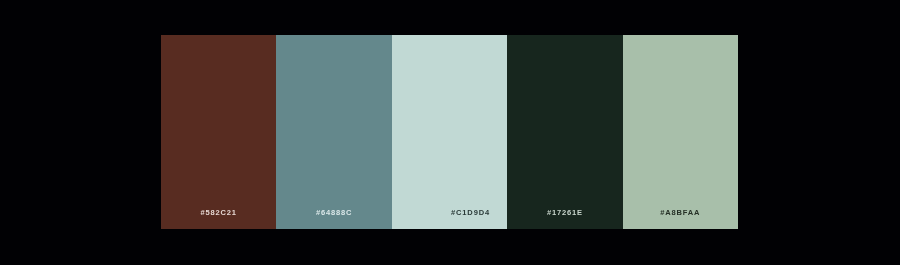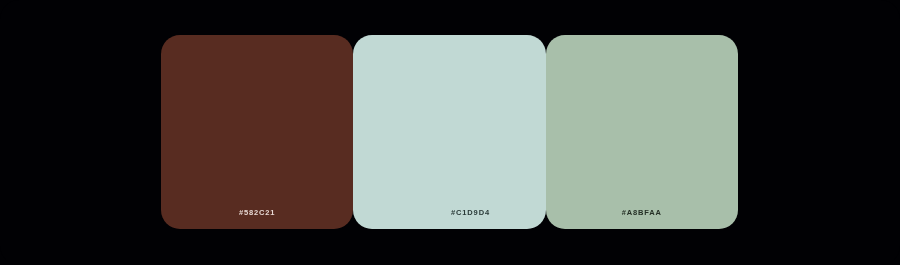--- a/index.html
+++ b/index.html
@@ -1,16 +1,16 @@
 <!DOCTYPE html>
 <html><head>
 <meta charset="utf-8">
 <title>Color Palette</title>
 <style>
-  * { margin: 0; padding: 0; box-sizing: border-box; border-radius: 19px; }
+  * { margin: 0; padding: 0; box-sizing: border-box; }
 
   html, body {
     width: 900px;
     height: 265px;
     overflow: hidden;
   }
 
   body {
     background: #010104;
     font-family: "Liberation Sans", sans-serif;
@@ -61,24 +61,30 @@
 <body style="background-color: rgb(1, 1, 4);">
 
 <div id="palette-canvas" style="background-color: rgb(1, 1, 4);">
 
   <div id="palette-strip">
 
     <div class="swatch" style="background-color: rgb(88, 44, 33);">
       <span class="swatch-label" style="color: rgb(232, 217, 212);">#582C21</span>
     </div>
 
+    <div class="swatch" style="background-color: rgb(100, 136, 140);">
+      <span class="swatch-label" style="color: rgb(220, 233, 234);">#64888C</span>
+    </div>
 
     <div class="swatch" style="background-color: rgb(193, 217, 212);">
       <span class="swatch-label" style="color: rgb(42, 58, 56); margin-left: 42px;">#C1D9D4</span>
     </div>
 
+    <div class="swatch" style="background-color: rgb(23, 38, 30);">
+      <span class="swatch-label" style="color: rgb(201, 214, 205);">#17261E</span>
+    </div>
 
     <div class="swatch" style="background-color: rgb(168, 191, 170);">
       <span class="swatch-label" style="color: rgb(37, 48, 38); margin-top: 16px;">#A8BFAA</span>
     </div>
 
   </div>
 </div>
 
 </body></html>

